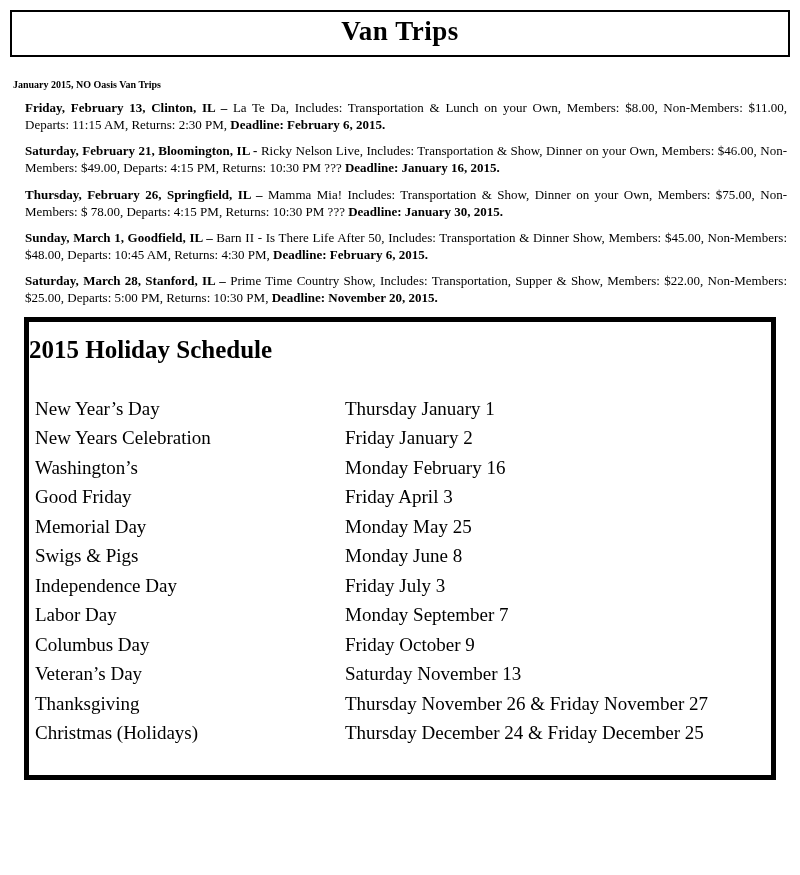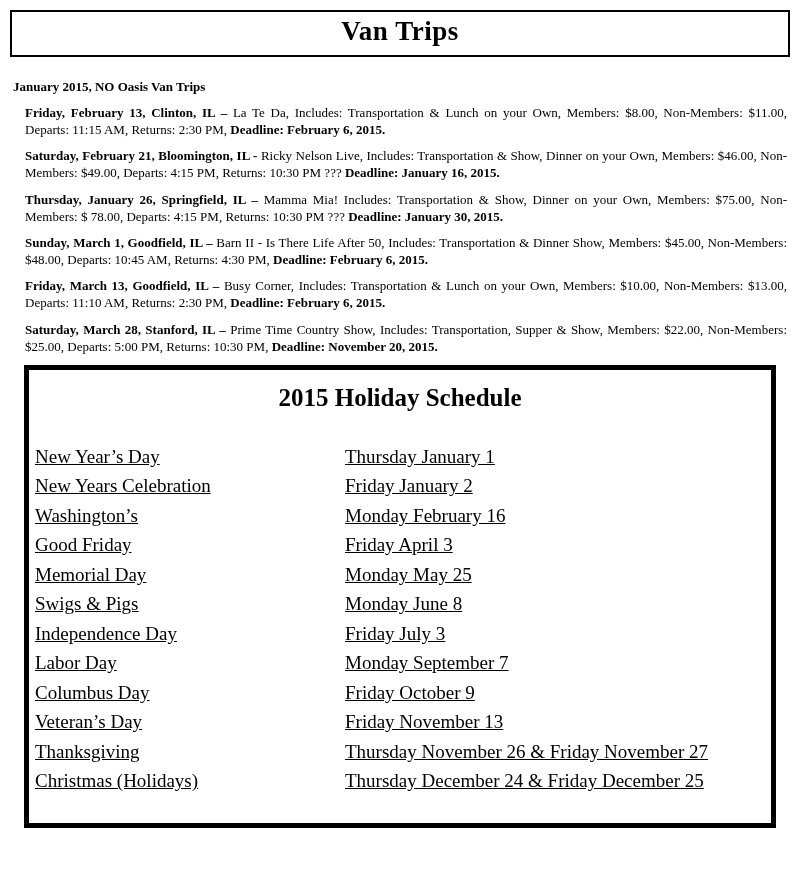--- a/index.html
+++ b/index.html
@@ -21,71 +21,69 @@
   .title-box h1 {
     margin: 0;
     font-size: 27px;
     font-weight: bold;
     letter-spacing: 0.5px;
   }
 
   .trips { padding: 0 3px; }
   .intro {
     font-weight: bold;
-    font-size: 13px;
+    font-size: 10px;
     margin: 0 0 9px 0;
   }
   .trip {
     font-size: 13px;
     line-height: 1.32;
     text-align: justify;
     margin: 0 0 9px 12px;
   }
   .trip b { font-weight: bold; }
 
   .holiday-box {
     border: 5px solid #000;
     margin: 10px 14px 0 14px;
     padding: 10px 0 27px 0;
   }
   .holiday-box h2 {
-    text-align: center;
+    text-align: left;
     font-size: 25px;
     font-weight: bold;
     margin: 4px 0 30px 0;
   }
   .holiday-rows { padding-left: 6px; }
   .holiday-row {
     display: grid;
     grid-template-columns: 310px 1fr;
     font-size: 19px;
     line-height: 29.5px;
-    text-decoration: underline;
   }
   .holiday-name, .holiday-date { white-space: nowrap; }
 </style>
 </head>
 <body>
 
 <div class="page">
 
   <div class="title-box">
     <h1>Van Trips</h1>
   </div>
 
   <div class="trips">
     <p class="intro">January 2015, NO Oasis Van Trips</p>
 
     <div>
 
     <p class="trip"><b>Friday, February 13, Clinton, IL –</b><span> La Te Da, Includes: Transportation &amp; Lunch on your Own, Members: $8.00, Non-Members: $11.00, Departs: 11:15 AM, Returns: 2:30 PM, </span><b>Deadline: February 6, 2015.</b></p>
         <p class="trip"><b>Saturday, February 21, Bloomington, IL -</b><span> Ricky Nelson Live, Includes: Transportation &amp; Show, Dinner on your Own, Members: $46.00, Non-Members: $49.00, Departs: 4:15 PM, Returns: 10:30 PM ??? </span><b>Deadline: January 16, 2015.</b></p>
-        <p class="trip"><b>Thursday, January 26, Springfield, IL –</b><span> Mamma Mia! Includes: Transportation &amp; Show, Dinner on your Own, Members: $75.00, Non-Members: $ 78.00, Departs: 4:15 PM, Returns: 10:30 PM ??? </span><b>Deadline: January 30, 2015.</b></p>
+        <p class="trip"><b>Thursday, February 26, Springfield, IL –</b><span> Mamma Mia! Includes: Transportation &amp; Show, Dinner on your Own, Members: $75.00, Non-Members: $ 78.00, Departs: 4:15 PM, Returns: 10:30 PM ??? </span><b>Deadline: January 30, 2015.</b></p>
         <p class="trip"><b>Sunday, March 1, Goodfield, IL –</b><span> Barn II - Is There Life After 50, Includes: Transportation &amp; Dinner Show, Members: $45.00, Non-Members: $48.00, Departs: 10:45 AM, Returns: 4:30 PM, </span><b>Deadline: February 6, 2015.</b></p>
-        <p class="trip"><b>Friday, March 13, Goodfield, IL –</b><span> Busy Corner, Includes: Transportation &amp; Lunch on your Own, Members: $10.00, Non-Members: $13.00, Departs: 11:10 AM, Returns: 2:30 PM, </span><b>Deadline: February 6, 2015.</b></p>
         <p class="trip"><b>Saturday, March 28, Stanford, IL –</b><span> Prime Time Country Show, Includes: Transportation, Supper &amp; Show, Members: $22.00, Non-Members: $25.00, Departs: 5:00 PM, Returns: 10:30 PM, </span><b>Deadline: November 20, 2015.</b></p>
       </div>
   </div>
 
   <div class="holiday-box">
     <h2>2015 Holiday Schedule</h2>
     <div class="holiday-rows">
 
     <div class="holiday-row">
           <span class="holiday-name">New Year’s Day</span>
@@ -118,21 +116,21 @@
         <div class="holiday-row">
           <span class="holiday-name">Labor Day</span>
           <span class="holiday-date">Monday September 7</span>
         </div>
         <div class="holiday-row">
           <span class="holiday-name">Columbus Day</span>
           <span class="holiday-date">Friday October 9</span>
         </div>
         <div class="holiday-row">
           <span class="holiday-name">Veteran’s Day</span>
-          <span class="holiday-date">Friday November 13</span>
+          <span class="holiday-date">Saturday November 13</span>
         </div>
         <div class="holiday-row">
           <span class="holiday-name">Thanksgiving</span>
           <span class="holiday-date">Thursday November 26 &amp; Friday November 27</span>
         </div>
         <div class="holiday-row">
           <span class="holiday-name">Christmas (Holidays)</span>
           <span class="holiday-date">Thursday December 24 &amp; Friday December 25</span>
         </div>
       </div>

